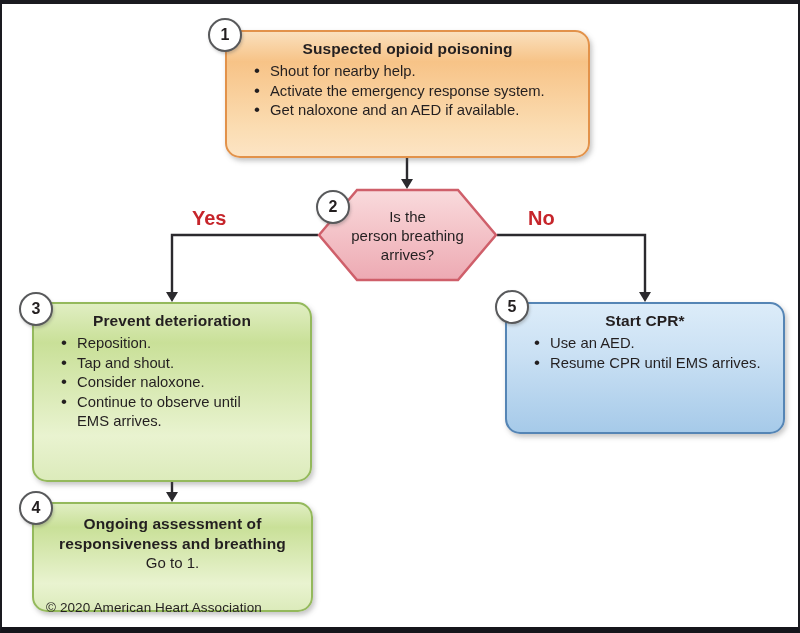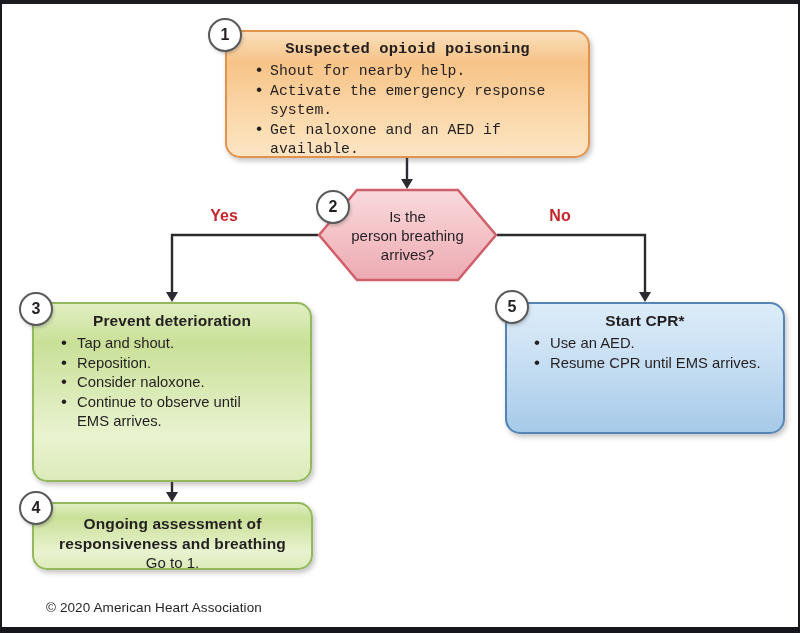--- a/index.html
+++ b/index.html
@@ -20,21 +20,20 @@
 
   .box{
     position:absolute;
     box-sizing:border-box;
     border-radius:15px;
     box-shadow:2px 3px 5px rgba(90,90,90,0.35);
   }
   .box-orange{
     background:linear-gradient(180deg,#fae0bd 0%,#f7c387 24%,#fbddb3 78%,#fce4c4 100%);
     border:2px solid #e2924a;
-    font-family:Liberation Mono, monospace;
   }
   .box-green{
     background:linear-gradient(180deg,#e0eec2 0%,#c9e098 22%,#e9f3d0 75%,#dcebbb 100%);
     border:2px solid #94b95c;
   }
   .box-blue{
     background:linear-gradient(180deg,#dcecf9 0%,#cbe1f4 38%,#a6cae9 100%);
     border:2px solid #5585b5;
   }
   .box-title{
@@ -82,23 +81,22 @@
     display:flex;flex-direction:column;align-items:center;justify-content:center;
     text-align:center;
     font-size:15px;line-height:19px;
     z-index:3;
   }
   .hex-text span{display:block;}
 
   .branch-label{
     position:absolute;
     width:64px;
-    text-align:center;
     font-weight:bold;
-    font-size:16px;
+    font-size:20px;
     color:#c6252b;
     z-index:4;
   }
   .note-line{
     text-align:center;
     font-size:15px;
     line-height:19px;
   }
   .footer{
     position:absolute;
@@ -159,42 +157,42 @@
   <div class="badge" style="left:314px;top:186px;">
     <span>2</span>
   </div>
 
   <div class="branch-label" style="left:190px;top:203px;">Yes</div>
   <div class="branch-label" style="left:526px;top:203px;">No</div>
 
   <div class="box box-green box3" style="left:30px;top:298px;width:280px;height:180px;">
     <div class="box-title">Prevent deterioration</div>
     <ul class="bullets">
+        <li>Reposition.</li>
         <li>Tap and shout.</li>
-        <li>Reposition.</li>
         <li>Consider naloxone.</li>
         <li>Continue to observe until EMS arrives.</li>
       </ul>
   </div>
   <div class="badge" style="left:17px;top:288px;">
     <span>3</span>
   </div>
 
   <div class="box box-blue" style="left:503px;top:298px;width:280px;height:132px;">
     <div class="box-title">Start CPR*</div>
     <ul class="bullets">
         <li>Use an AED.</li>
         <li>Resume CPR until EMS arrives.</li>
       </ul>
   </div>
   <div class="badge" style="left:493px;top:286px;">
     <span>5</span>
   </div>
 
-  <div class="box box-green" style="left:30px;top:498px;width:281px;height:68px;padding-top:3px;">
+  <div class="box box-green" style="left:30px;top:498px;width:281px;height:110px;padding-top:3px;">
     <div class="box-title" style="line-height:19.5px;">
       <span style="display:block;">Ongoing assessment of</span>
       <span style="display:block;">responsiveness and breathing</span>
     </div>
     <div class="note-line">Go to 1.</div>
   </div>
   <div class="badge" style="left:17px;top:487px;">
     <span>4</span>
   </div>
 

